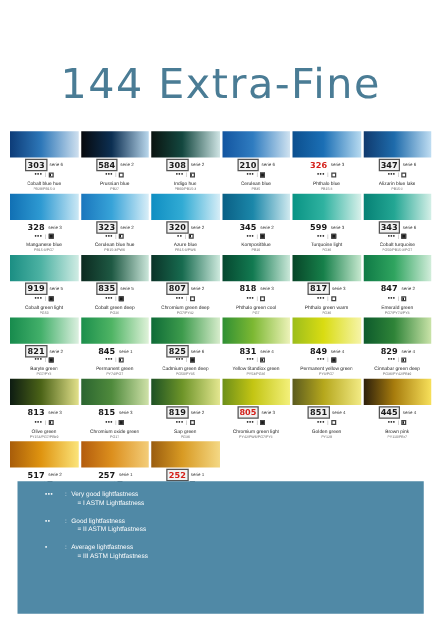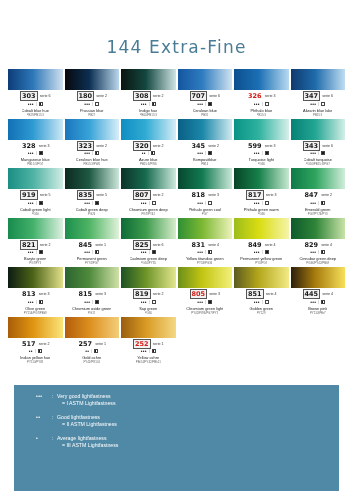--- a/index.html
+++ b/index.html
@@ -8,21 +8,21 @@
     width:353px;height:500px;
     background:#ffffff;
     font-family:"Liberation Sans", sans-serif;
     overflow:hidden;
     position:relative;
   }
   
   .title{
     text-align:center;
     color:#4a7c95;
-    font-size:17px;
+    font-size:33px;
     font-weight:400;
     letter-spacing:1.2px;
     padding-top:28px;
     line-height:1;
     font-family:"DejaVu Sans", sans-serif;
   }
 
   
   .grid{
     margin:13px 8px 0 8px;
@@ -166,21 +166,21 @@
         <span class="dots">•••</span>
         <span class="sep">|</span>
         <span class="opac half"></span>
       </div>
       <div class="pname">Cobalt blue hue</div>
       <div class="pig">PB29/PB15:3</div>
     </div>
     <div class="cell">
       <div class="chip" style="background: linear-gradient(90deg, rgb(7, 9, 13) 0%, rgb(12, 47, 82) 45%, rgb(185, 215, 236) 100%);"></div>
       <div class="codeline">
-        <span class="code boxed">180</span>
+        <span class="code boxed">584</span>
         <span class="series">serie 2</span>
       </div>
       <div class="lfline">
         <span class="dots">•••</span>
         <span class="sep">|</span>
         <span class="opac open"></span>
       </div>
       <div class="pname">Prussian blue</div>
       <div class="pig">PB27</div>
     </div>
@@ -194,21 +194,21 @@
         <span class="dots">•••</span>
         <span class="sep">|</span>
         <span class="opac half"></span>
       </div>
       <div class="pname">Indigo hue</div>
       <div class="pig">PB60/PB15:3</div>
     </div>
     <div class="cell">
       <div class="chip" style="background: linear-gradient(90deg, rgb(19, 85, 160) 0%, rgb(47, 124, 192) 45%, rgb(207, 226, 240) 100%);"></div>
       <div class="codeline">
-        <span class="code boxed">707</span>
+        <span class="code boxed">210</span>
         <span class="series">serie 6</span>
       </div>
       <div class="lfline">
         <span class="dots">•••</span>
         <span class="sep">|</span>
         <span class="opac full"></span>
       </div>
       <div class="pname">Cerulean blue</div>
       <div class="pig">PB35</div>
     </div>

